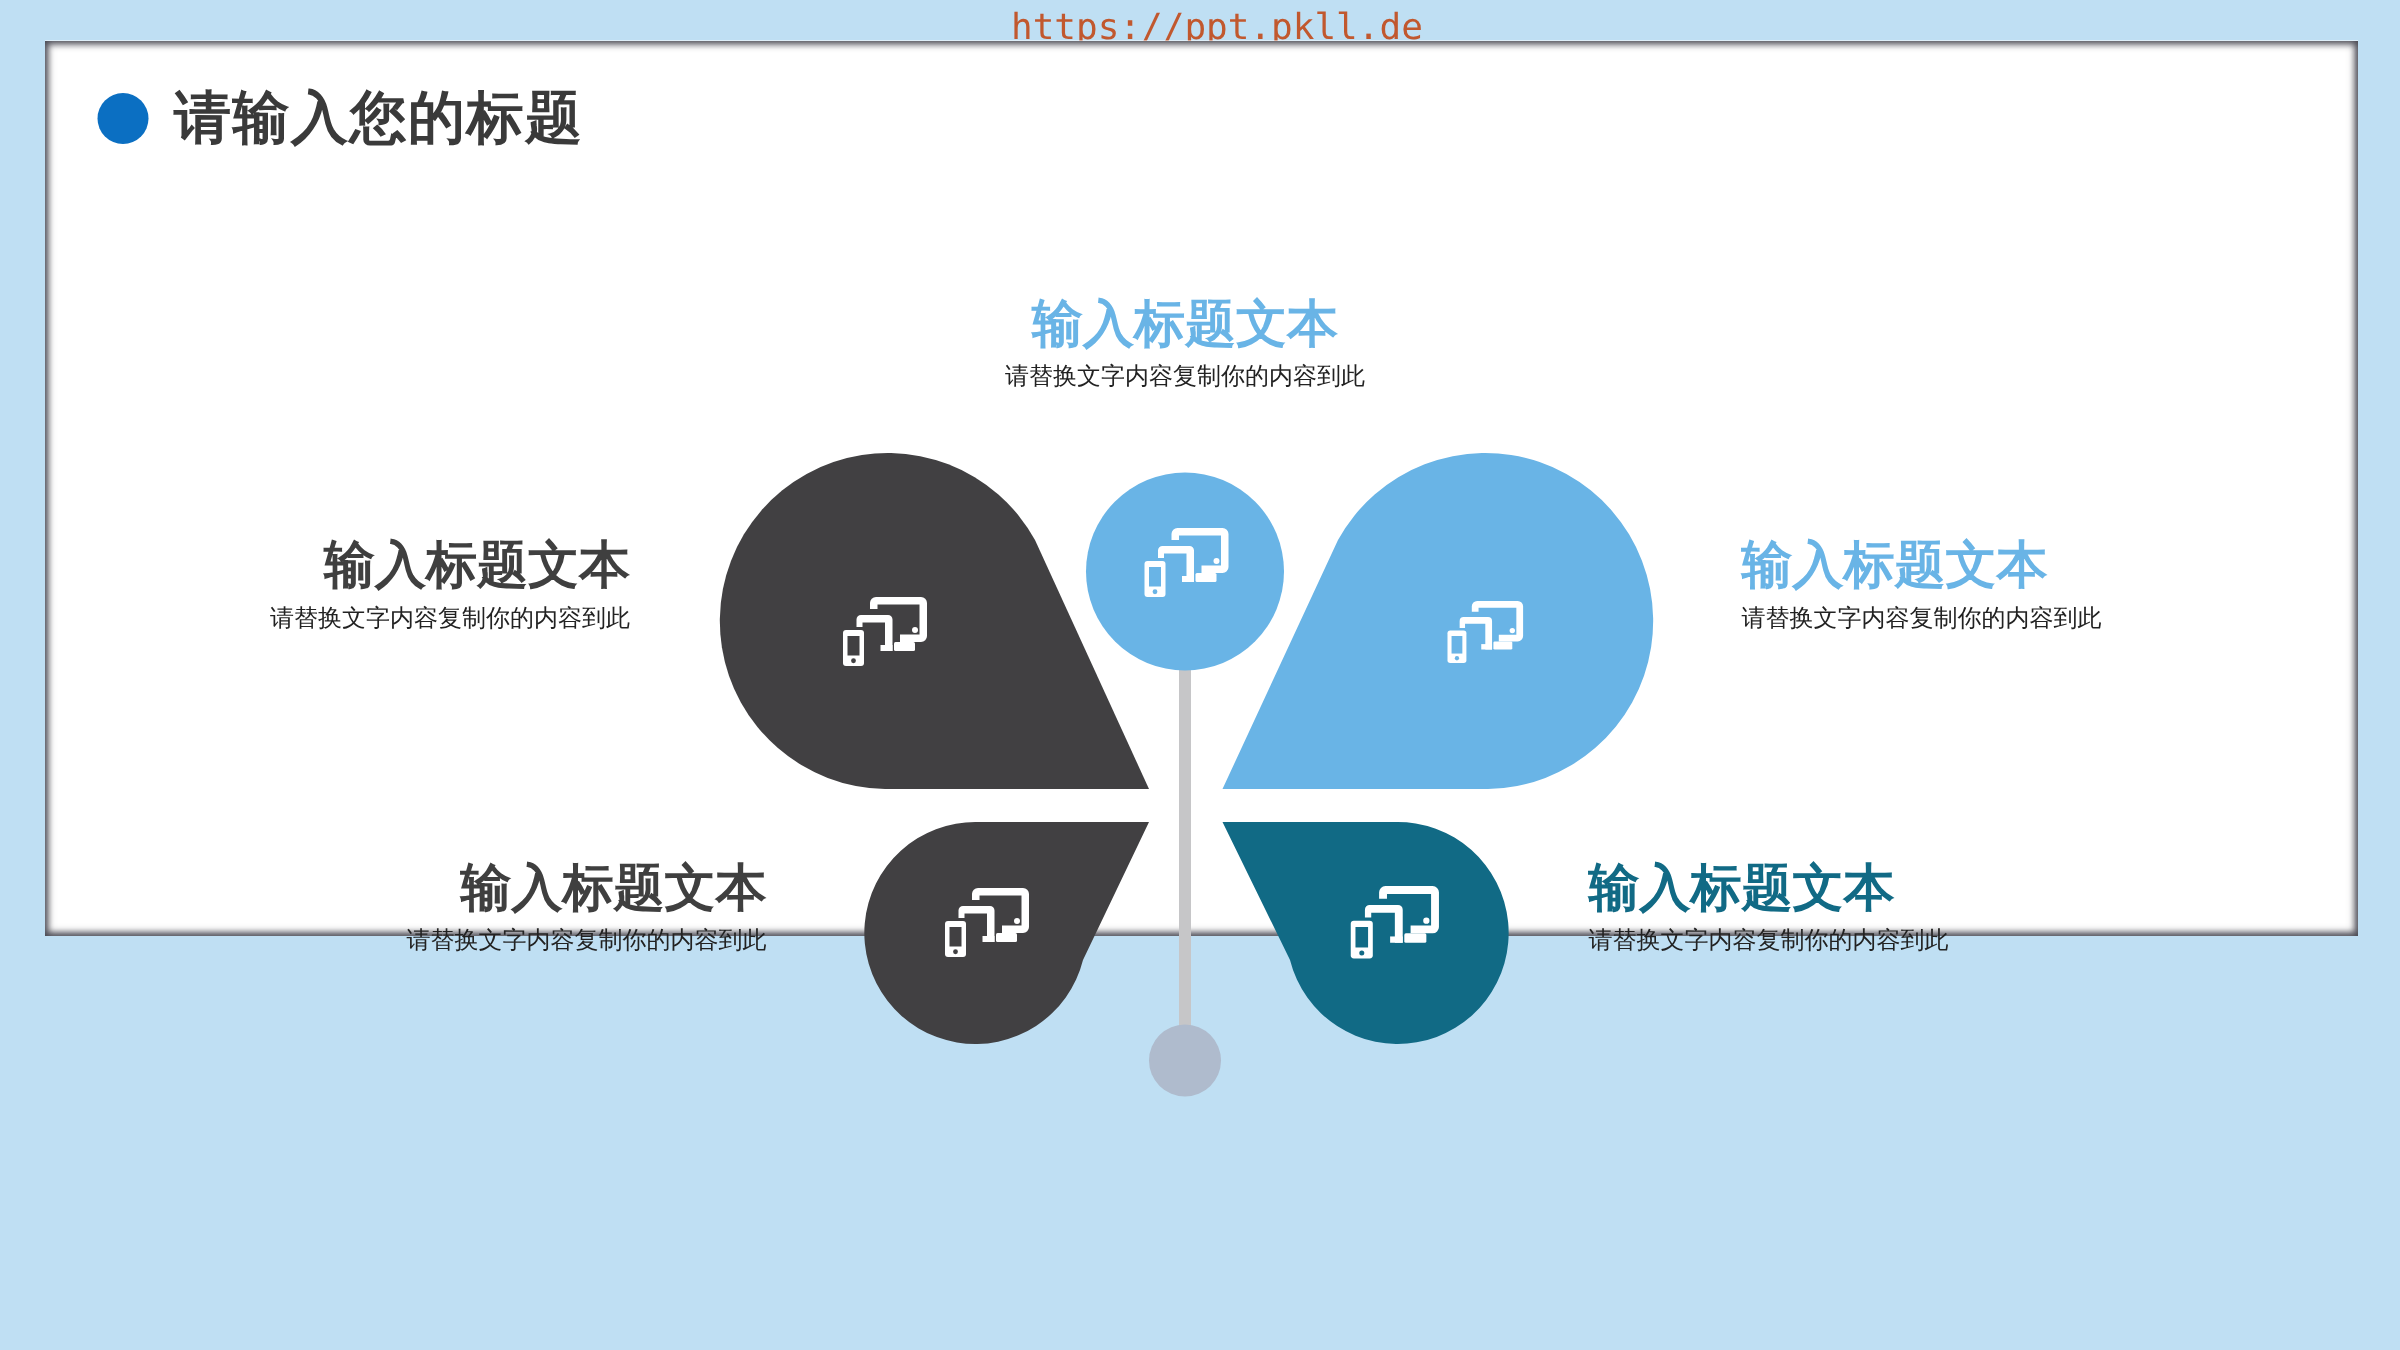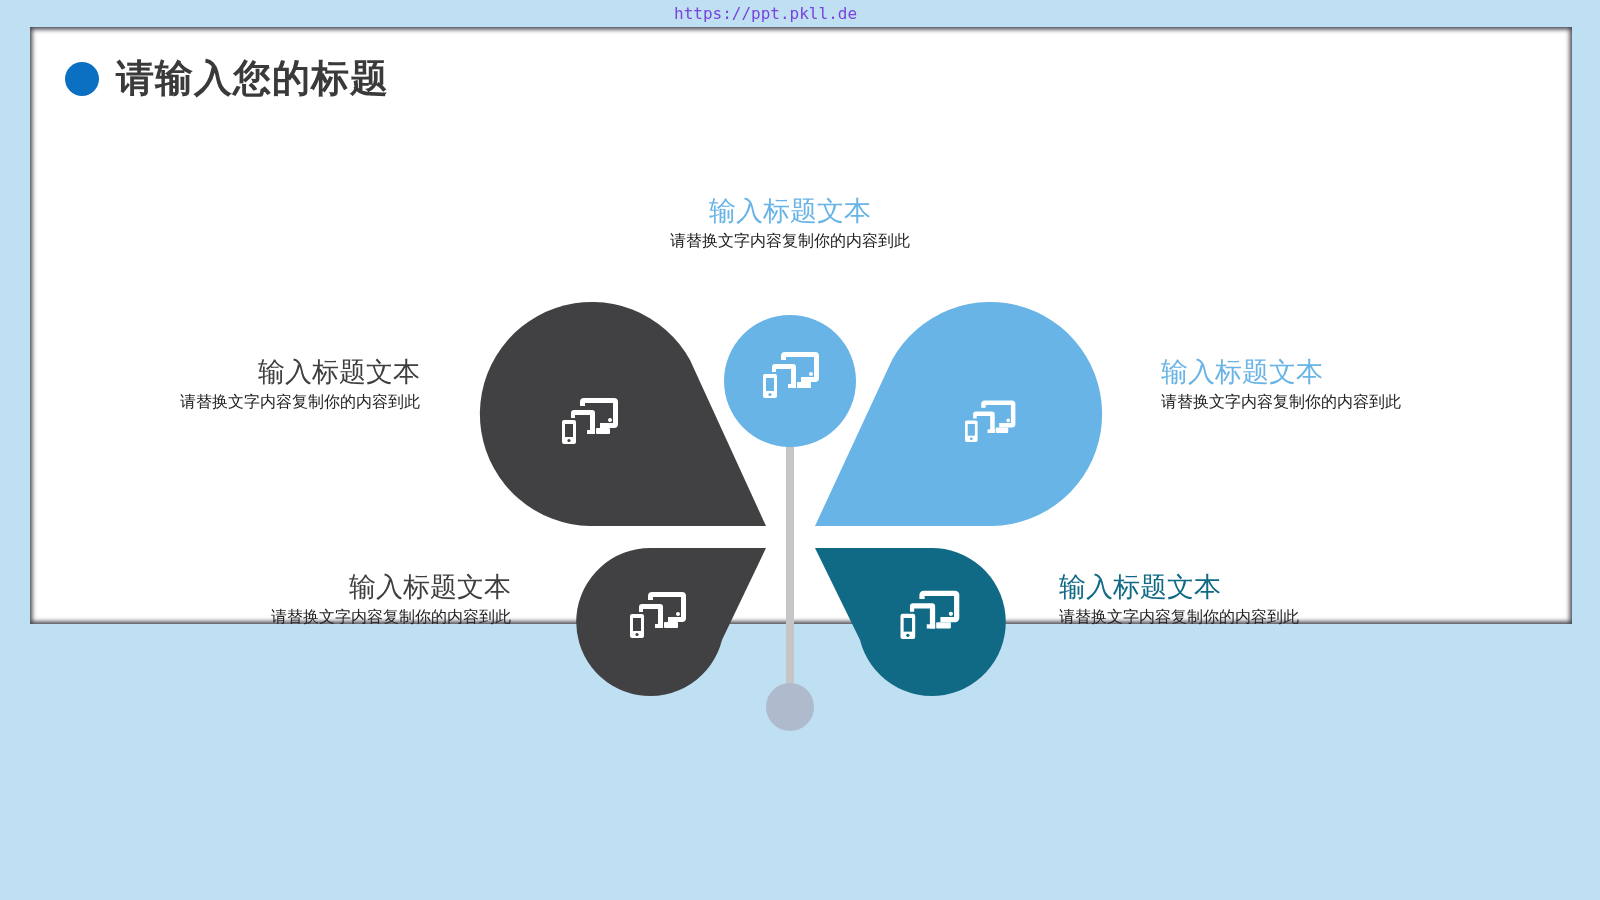--- a/index.html
+++ b/index.html
@@ -5,41 +5,41 @@
   html, body { margin:0; padding:0; }
   body {
     width:1600px; height:900px; overflow:hidden;
     background:#bfdff3;
     font-family:"DejaVu Sans", "Liberation Sans", sans-serif;
     position:relative;
   }
   .watermark {
     position:absolute; left:674px; top:4px;
     font-family:"DejaVu Sans Mono", "Liberation Mono", monospace;
-    font-size:16px; color:#6d28d9; letter-spacing:0px; opacity:0.85;
+    font-size:24px; color:#c2410c; letter-spacing:0px; opacity:0.85;
     z-index:1;
   }
   .slide {
     position:absolute; left:30px; top:27px; width:1542px; height:597px;
     background:#ffffff;
     box-shadow: inset 0 3px 4px rgba(60,60,70,0.65), inset 3px 0 4px rgba(60,60,70,0.55),
                 inset -3px 0 4px rgba(60,60,70,0.55), inset 0 -3px 4px rgba(60,60,70,0.65);
     z-index:2;
   }
   .title-dot {
     position:absolute; left:35px; top:35px; width:34px; height:34px; border-radius:50%;
     background:#0b6fc2;
   }
   .page-title {
     position:absolute; left:86px; top:26px;
     font-size:38px; font-weight:bold; color:#3a3a3a; letter-spacing:1px;
   }
   svg.diagram { position:absolute; left:0; top:0; }
   .label-block { position:absolute; }
-  .label-title { font-size:27px; font-weight:normal; white-space:nowrap; }
+  .label-title { font-size:34px; font-weight:bold; white-space:nowrap; }
   .label-desc { font-size:16px; color:#222; line-height:24px; }
   .right-align { text-align:right; }
   .center-align { text-align:center; }
 </style>
 </head>
 <body>
 
 <div class="watermark">https://ppt.pkll.de</div>
 
 <div class="slide">

